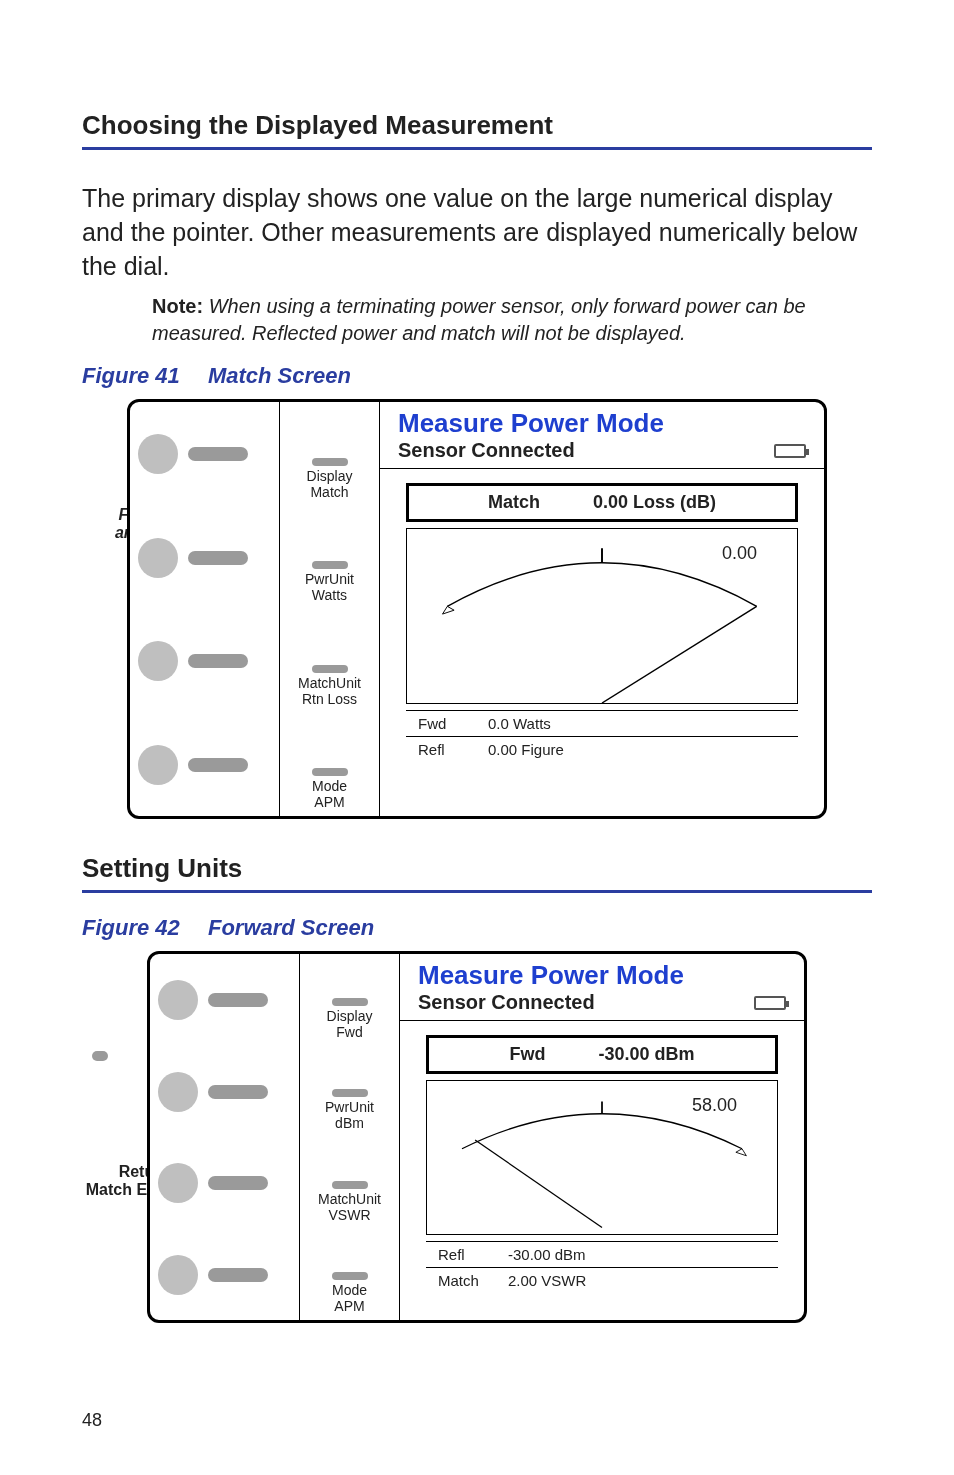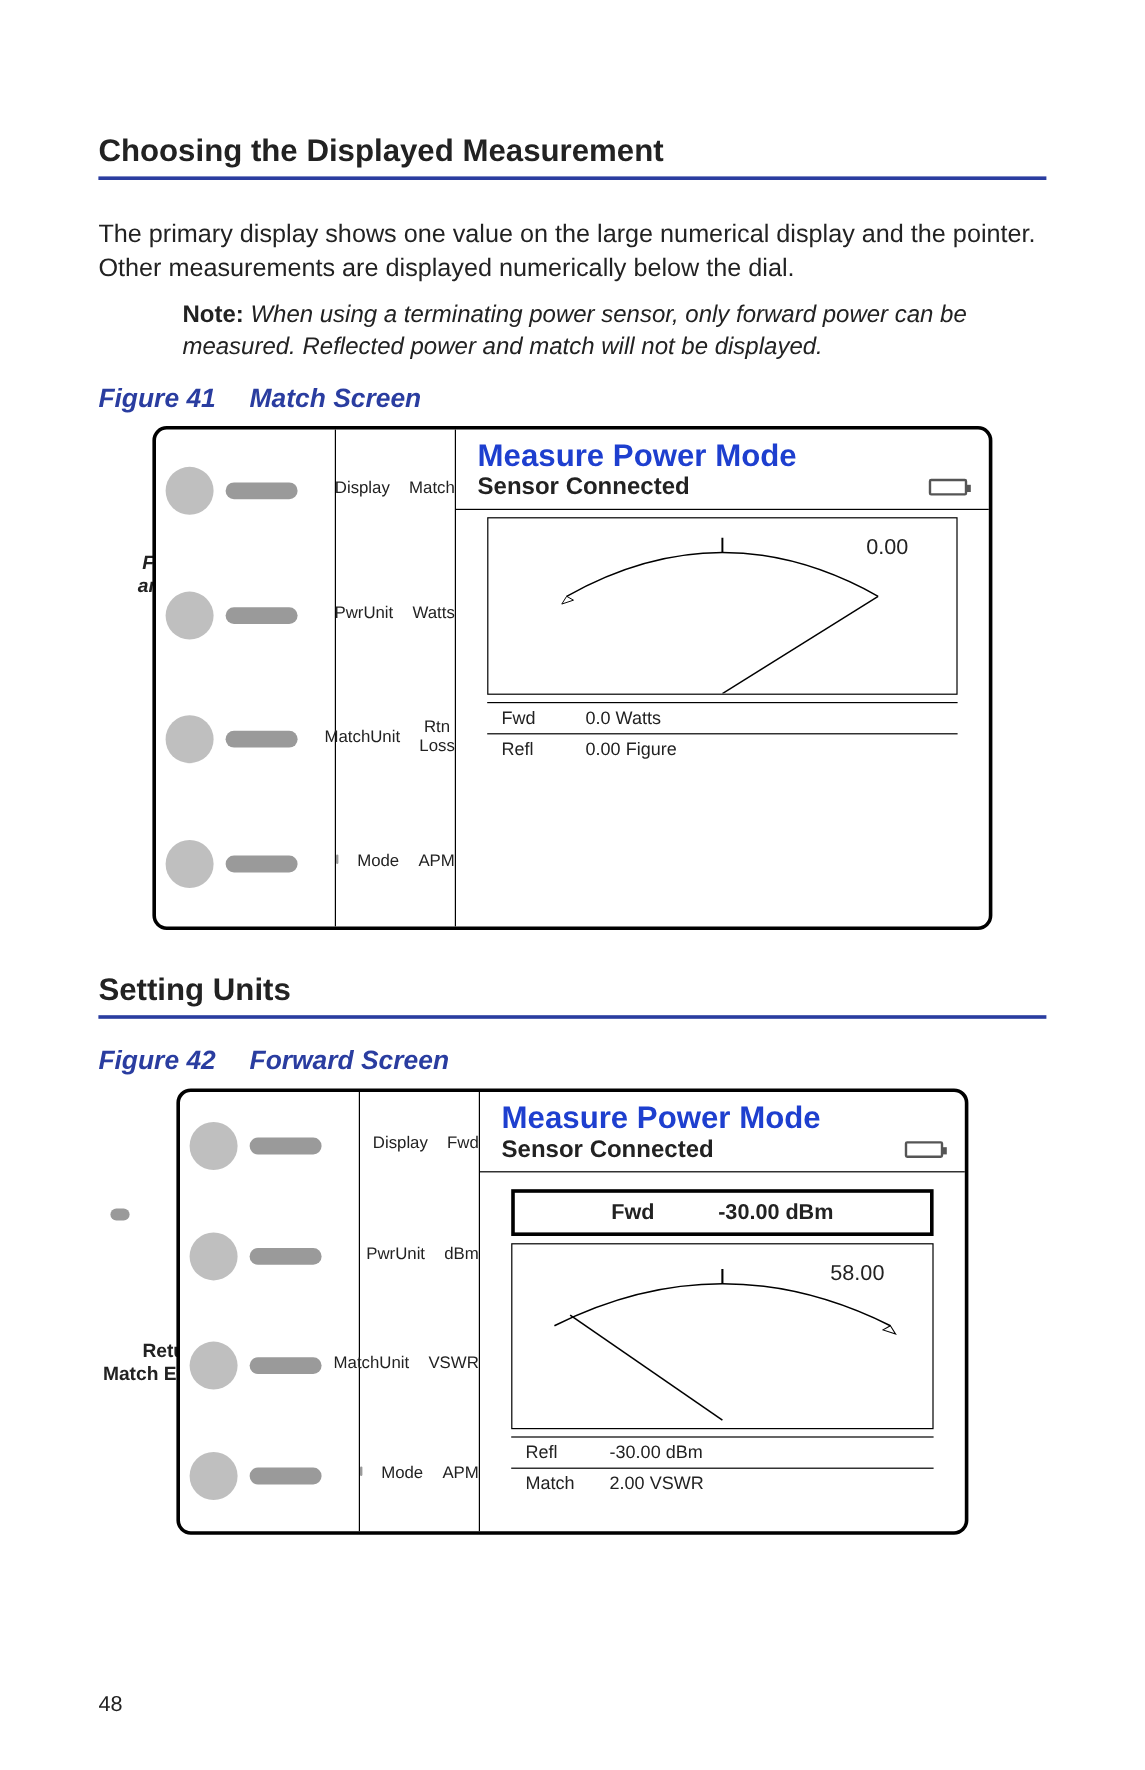--- a/index.html
+++ b/index.html
@@ -16,21 +16,21 @@
     font-size: 26px;
     font-weight: bold;
     margin-bottom: 6px;
   }
   .rule {
     height: 3px;
     background: #2a3da0;
     margin-bottom: 22px;
   }
   p.body {
-    font-size: 21px;
+    font-size: 25px;
     line-height: 1.35;
     margin-bottom: 10px;
     margin-top: 32px;
   }
   .note {
     margin-left: 70px;
     font-size: 20px;
     line-height: 1.35;
     margin-bottom: 16px;
   }
@@ -88,24 +88,24 @@
     position: absolute;
     left: 150px; top: 0; bottom: 0;
     width: 100px;
     border-right: 1px solid #000;
     font-size: 14px;
     text-align: center;
   }
   .labcol .grp {
     height: 25%;
     display: flex;
+    flex-direction: column;
     justify-content: flex-end;
     align-items: center;
     padding-bottom: 6px;
-    gap: 16px;
   }
   .labcol .tick {
     width: 36px; height: 8px;
     background: #9a9a9a;
     border-radius: 4px;
     margin-bottom: 2px;
   }
 
   
   .screen {
@@ -151,21 +151,21 @@
     font-weight: bold;
     font-size: 18px;
     padding: 6px 0;
   }
   .mainbox span { display: inline-block; margin: 0 24px; }
 
   .gauge {
     border: 1px solid #000;
     margin: 6px 26px;
     position: relative;
-    height: 148px;
+    height: 176px;
   }
   .device.small .gauge{height:155px;}
   .gauge .val {
     position: absolute;
     right: 40px; top: 14px;
     font-size: 18px;
   }
   .gauge svg {
     position: absolute;
     left: 0; top: 0;
@@ -272,20 +272,24 @@
     </div>
     <div class="screen">
       <div class="titlebar">
         <div class="t1">Measure Power Mode</div>
         <div class="t2row">
           <span>Sensor Connected</span>
           <span class="batt"></span>
         </div>
       </div>
       <div class="hr"></div>
+      <div class="mainbox">
+        <span>Match</span>
+        <span>0.00 Loss (dB)</span>
+      </div>
       <div class="gauge">
         <div class="val">0.00</div>
         <svg viewBox="0 0 400 180">
           <path d="M 40 80 Q 200 -10 360 80" stroke="#000" stroke-width="1.5" fill="none"></path>
           <line x1="200" y1="35" x2="200" y2="20" stroke="#000" stroke-width="2"></line>
           <line x1="200" y1="180" x2="360" y2="80" stroke="#000" stroke-width="1.5"></line>
           <path d="M 40 80 l -5 8 l 12 -4 z" fill="none" stroke="#000"></path>
         </svg>
       </div>
       <div class="readouts">

